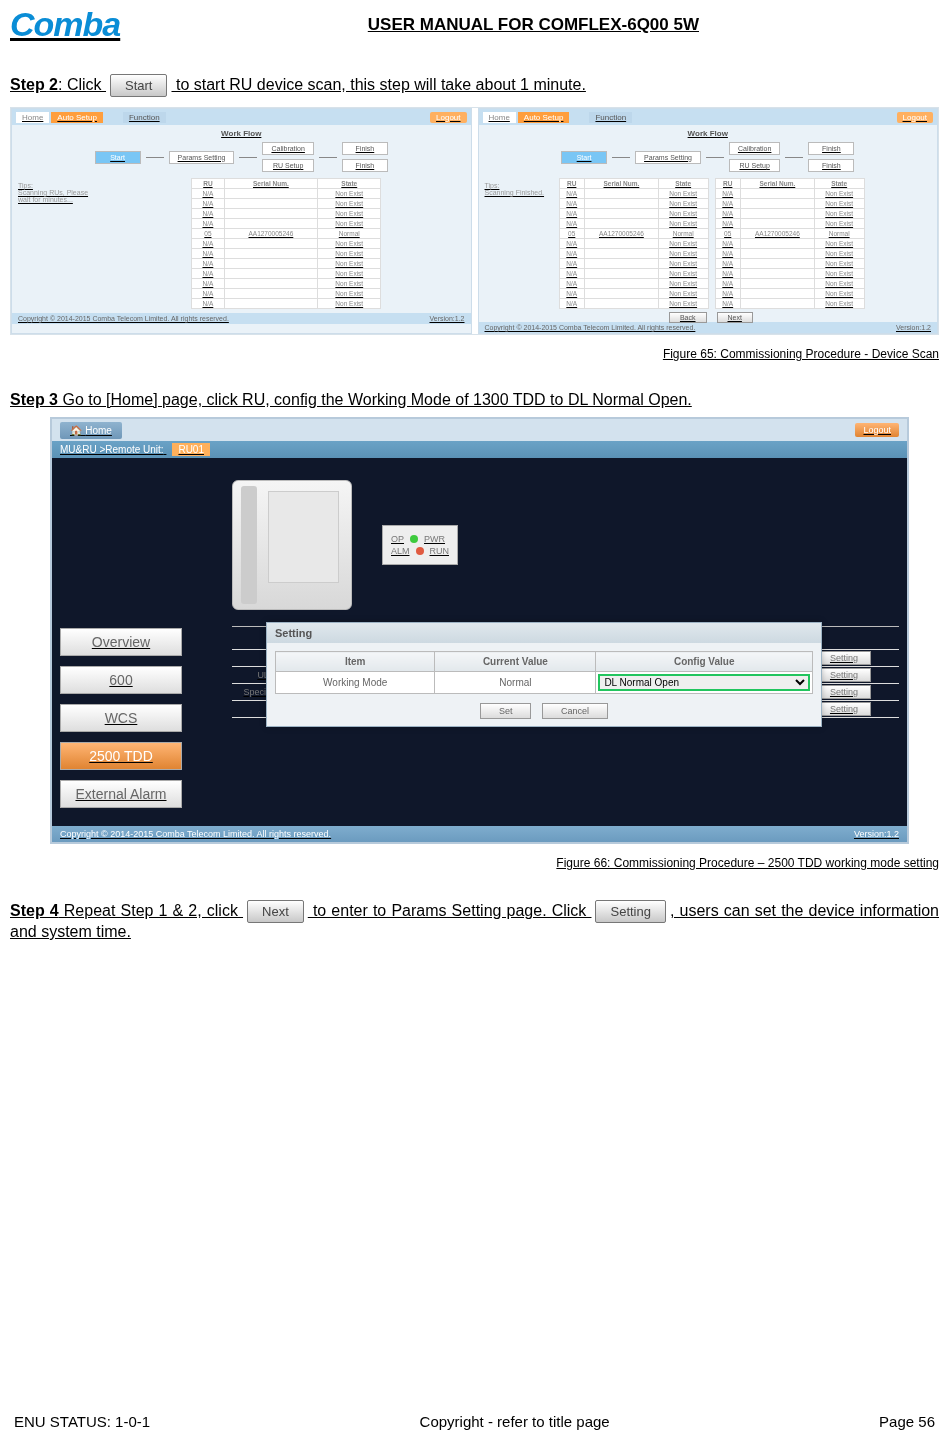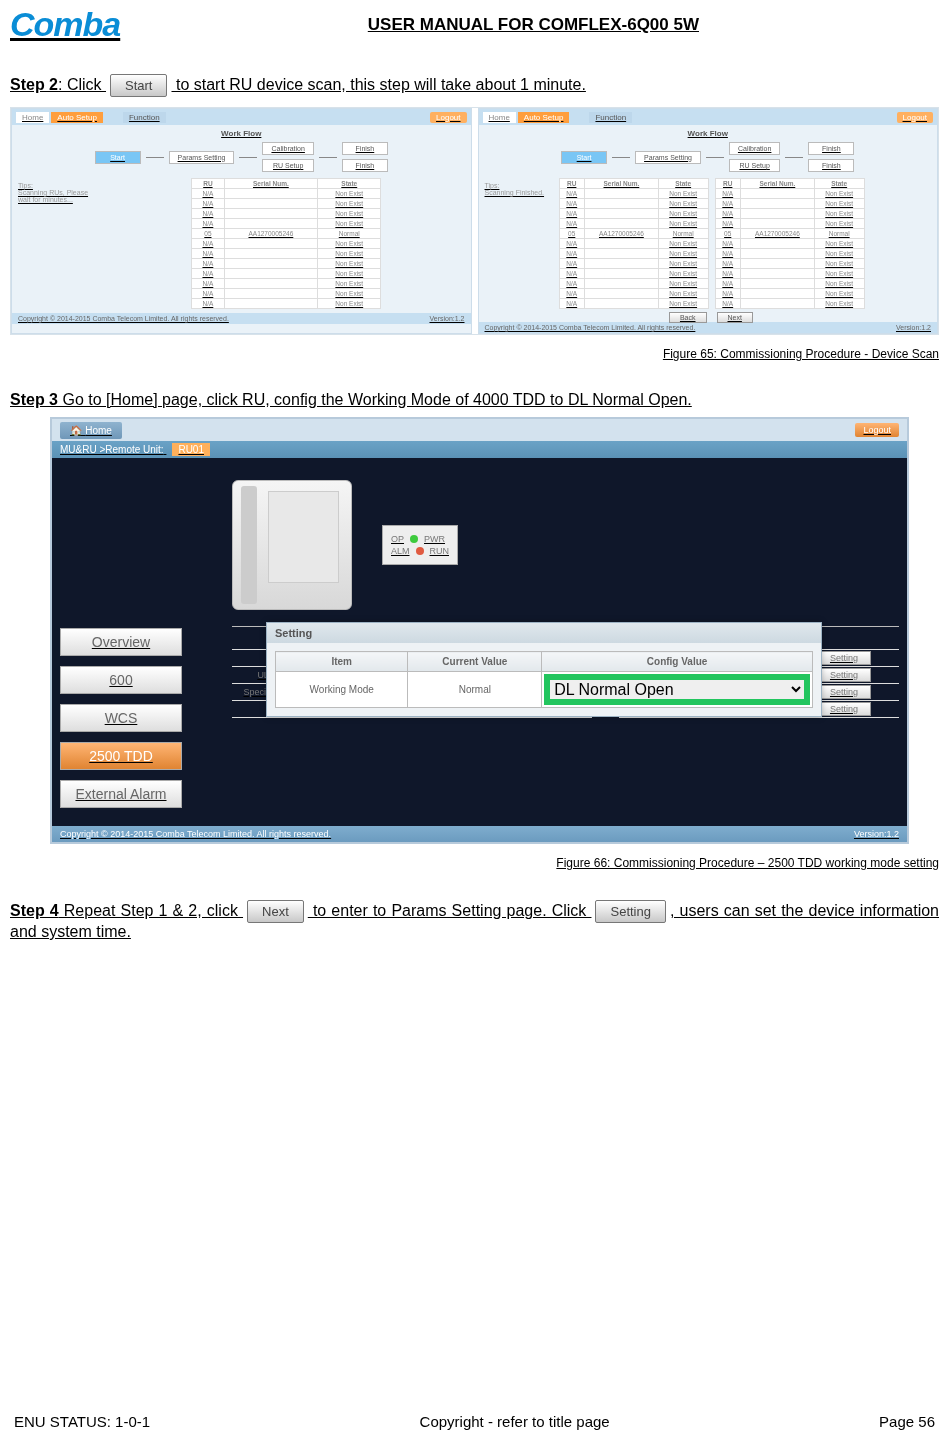--- a/index.html
+++ b/index.html
@@ -321,22 +321,22 @@
     text-align:center;
     background:#fff;
     color:#666;
   }
   .f66-dialog th {
     background:linear-gradient(#f4f6f8,#e2e8ec);
     font-weight:bold;
   }
   .f66-select {
     width:100%;
-    font-size:16px;
-    border:6px solid #22c55e;
+    font-size:10px;
+    border:2px solid #22c55e;
   }
   .dlg-btns {
     text-align:center;
     padding:4px 0 10px 0;
   }
   .dlg-btns .sbtn { margin:0 4px; padding:2px 18px; }
   .f66-foot {
     background:linear-gradient(#7fadce,#6b9bbf);
     color:#fff;
     font-size:9px;
@@ -652,21 +652,21 @@
       </div>
       <div class="panel-footer">
         <span>Copyright © 2014-2015 Comba Telecom Limited. All rights reserved.</span>
         <span>Version:1.2</span>
       </div>
     </div>
   </div>
   <div class="figure-caption">Figure 65: Commissioning Procedure - Device Scan</div>
 
   <p class="step">
-    <b>Step 3</b><span> Go to [Home] page, click RU, config the Working Mode of 4000 TDD to DL Normal Open.</span>
+    <b>Step 3</b><span> Go to [Home] page, click RU, config the Working Mode of 1300 TDD to DL Normal Open.</span>
   </p>
 
   <div class="fig66" style="margin:8px 30px 0 40px;">
     <div class="f66-top">
       <span class="f66-home">🏠 <span>Home</span></span>
       <span class="f66-logout">Logout</span>
     </div>
     <div class="f66-strip">
       <span>MU&amp;RU   &gt;Remote Unit:</span>
       <span class="ru01">RU01</span>
@@ -770,20 +770,24 @@
             <td>Working Mode</td>
             <td>Normal</td>
             <td style="padding:2px;">
               <select class="f66-select">
                 <option>DL Normal Open</option>
               </select>
             </td>
           </tr>
         </tbody>
           </table>
+        <div class="dlg-btns">
+          <span class="sbtn">Set</span>
+          <span class="sbtn">Cancel</span>
+        </div>
       </div>
     </div>
     <div class="f66-foot">
       <span>Copyright © 2014-2015 Comba Telecom Limited. All rights reserved.</span>
       <span>Version:1.2</span>
     </div>
   </div>
   <div class="figure-caption">Figure 66: Commissioning Procedure – 2500 TDD working mode setting</div>
 
   <p class="step">

